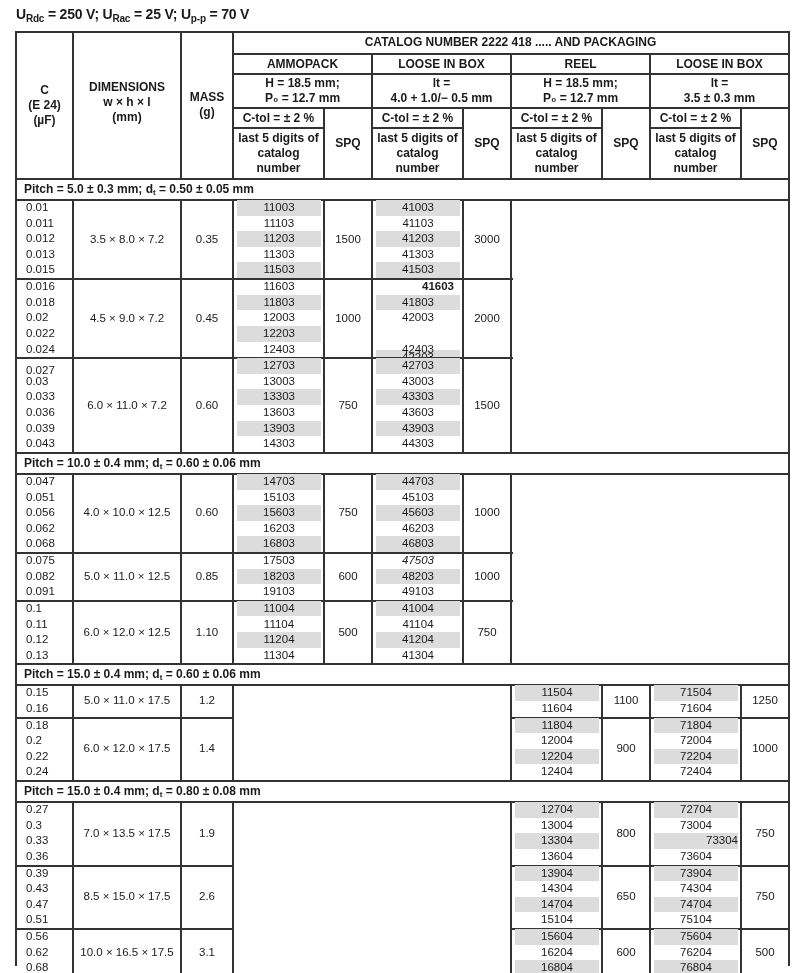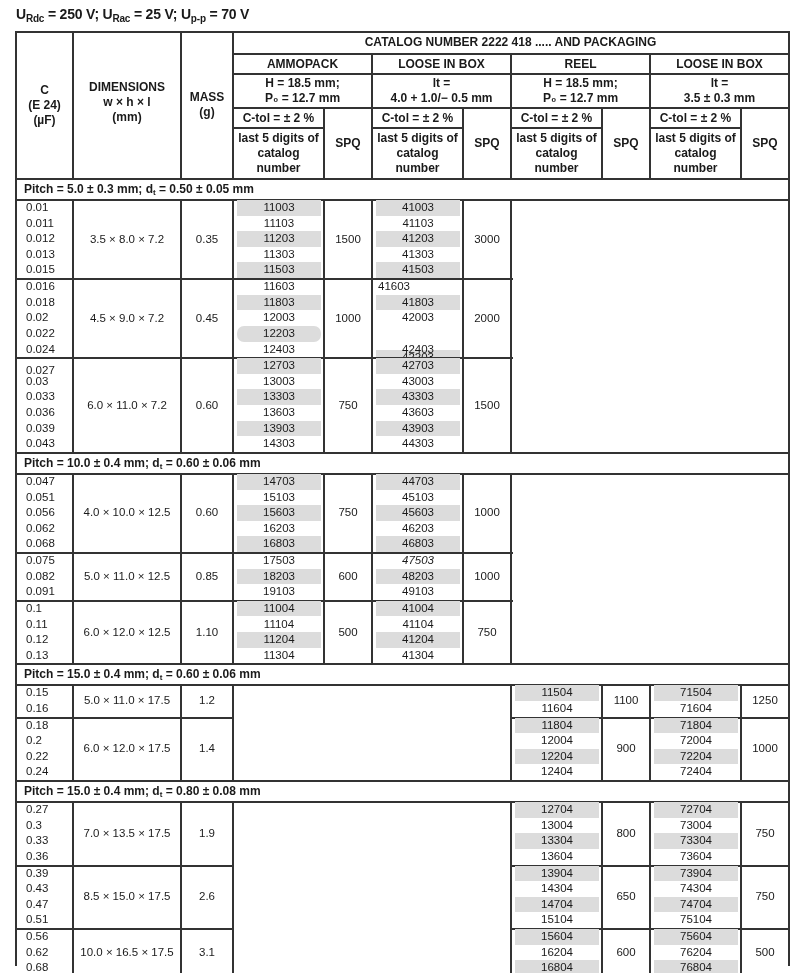--- a/index.html
+++ b/index.html
@@ -140,24 +140,24 @@
     <div class="cval" style="top:279.1px;">0.016</div>
     <div class="cval" style="top:294.72px;">0.018</div>
     <div class="cval" style="top:310.34000000000003px;">0.02</div>
     <div class="cval" style="top:325.96000000000004px;">0.022</div>
     <div class="cval" style="top:341.58000000000004px;">0.024</div>
     <div class="cell" style="left:74px;top:279.1px;width:106px;height:78.1px;">4.5 × 9.0 × 7.2</div>
     <div class="cell" style="left:182px;top:279.1px;width:50px;height:78.1px;">0.45</div>
     <div class="row" style="left:237px;width:84px;top:279.1px;">11603</div>
     <div class="row shade" style="left:237px;width:84px;top:294.72px;">11803</div>
     <div class="row" style="left:237px;width:84px;top:310.34000000000003px;">12003</div>
-    <div class="row shade" style="left:237px;width:84px;top:325.96000000000004px;border-radius:7px;">12203</div>
+    <div class="row shade" style="left:237px;width:84px;top:325.96000000000004px;">12203</div>
     <div class="row" style="left:237px;width:84px;top:341.58000000000004px;">12403</div>
     <div class="cell" style="left:325px;top:279.1px;width:46px;height:78.1px;">1000</div>
-    <div class="row" style="left:352px;width:84px;top:279.1px;">41603</div>
+    <div class="row" style="left:396px;width:84px;top:279.1px;font-weight:bold;">41603</div>
     <div class="row shade" style="left:376px;width:84px;top:294.72px;">41803</div>
     <div class="row" style="left:376px;width:84px;top:310.34000000000003px;">42003</div>
     <div class="row shade" style="left:376px;width:84px;top:325.96000000000004px;margin-top:24px;">42203</div>
     <div class="row" style="left:376px;width:84px;top:341.58000000000004px;">42403</div>
     <div class="cell" style="left:464px;top:279.1px;width:46px;height:78.1px;">2000</div>
     <div class="ln h" style="left:15px;width:498px;top:357.20000000000005px;"></div>
     <div class="cval" style="top:363px;">0.027</div>
     <div class="cval" style="top:373.82000000000005px;">0.03</div>
     <div class="cval" style="top:389.44000000000005px;">0.033</div>
     <div class="cval" style="top:405.06000000000006px;">0.036</div>
@@ -293,21 +293,21 @@
     <div class="cval" style="top:848.9400000000002px;">0.36</div>
     <div class="cell" style="left:74px;top:802.0800000000002px;width:106px;height:62.48px;">7.0 × 13.5 × 17.5</div>
     <div class="cell" style="left:182px;top:802.0800000000002px;width:50px;height:62.48px;">1.9</div>
     <div class="row shade" style="left:515px;width:84px;top:802.0800000000002px;">12704</div>
     <div class="row" style="left:515px;width:84px;top:817.7000000000002px;">13004</div>
     <div class="row shade" style="left:515px;width:84px;top:833.3200000000002px;">13304</div>
     <div class="row" style="left:515px;width:84px;top:848.9400000000002px;">13604</div>
     <div class="cell" style="left:603px;top:802.0800000000002px;width:46px;height:62.48px;">800</div>
     <div class="row shade" style="left:654px;width:84px;top:802.0800000000002px;">72704</div>
     <div class="row" style="left:654px;width:84px;top:817.7000000000002px;">73004</div>
-    <div class="row shade" style="left:654px;width:84px;top:833.3200000000002px;">73304</div>
+    <div class="row shade" style="left:654px;width:84px;top:833.3200000000002px;text-align:right;">73304</div>
     <div class="row" style="left:654px;width:84px;top:848.9400000000002px;">73604</div>
     <div class="cell" style="left:742px;top:802.0800000000002px;width:46px;height:62.48px;">750</div>
     <div class="ln h" style="left:15px;width:219px;top:864.5600000000002px;"></div>
     <div class="ln h" style="left:510px;width:280px;top:864.5600000000002px;"></div>
     <div class="cval" style="top:865.5600000000002px;">0.39</div>
     <div class="cval" style="top:881.1800000000002px;">0.43</div>
     <div class="cval" style="top:896.8000000000002px;">0.47</div>
     <div class="cval" style="top:912.4200000000002px;">0.51</div>
     <div class="cell" style="left:74px;top:865.5600000000002px;width:106px;height:62.48px;">8.5 × 15.0 × 17.5</div>
     <div class="cell" style="left:182px;top:865.5600000000002px;width:50px;height:62.48px;">2.6</div>

